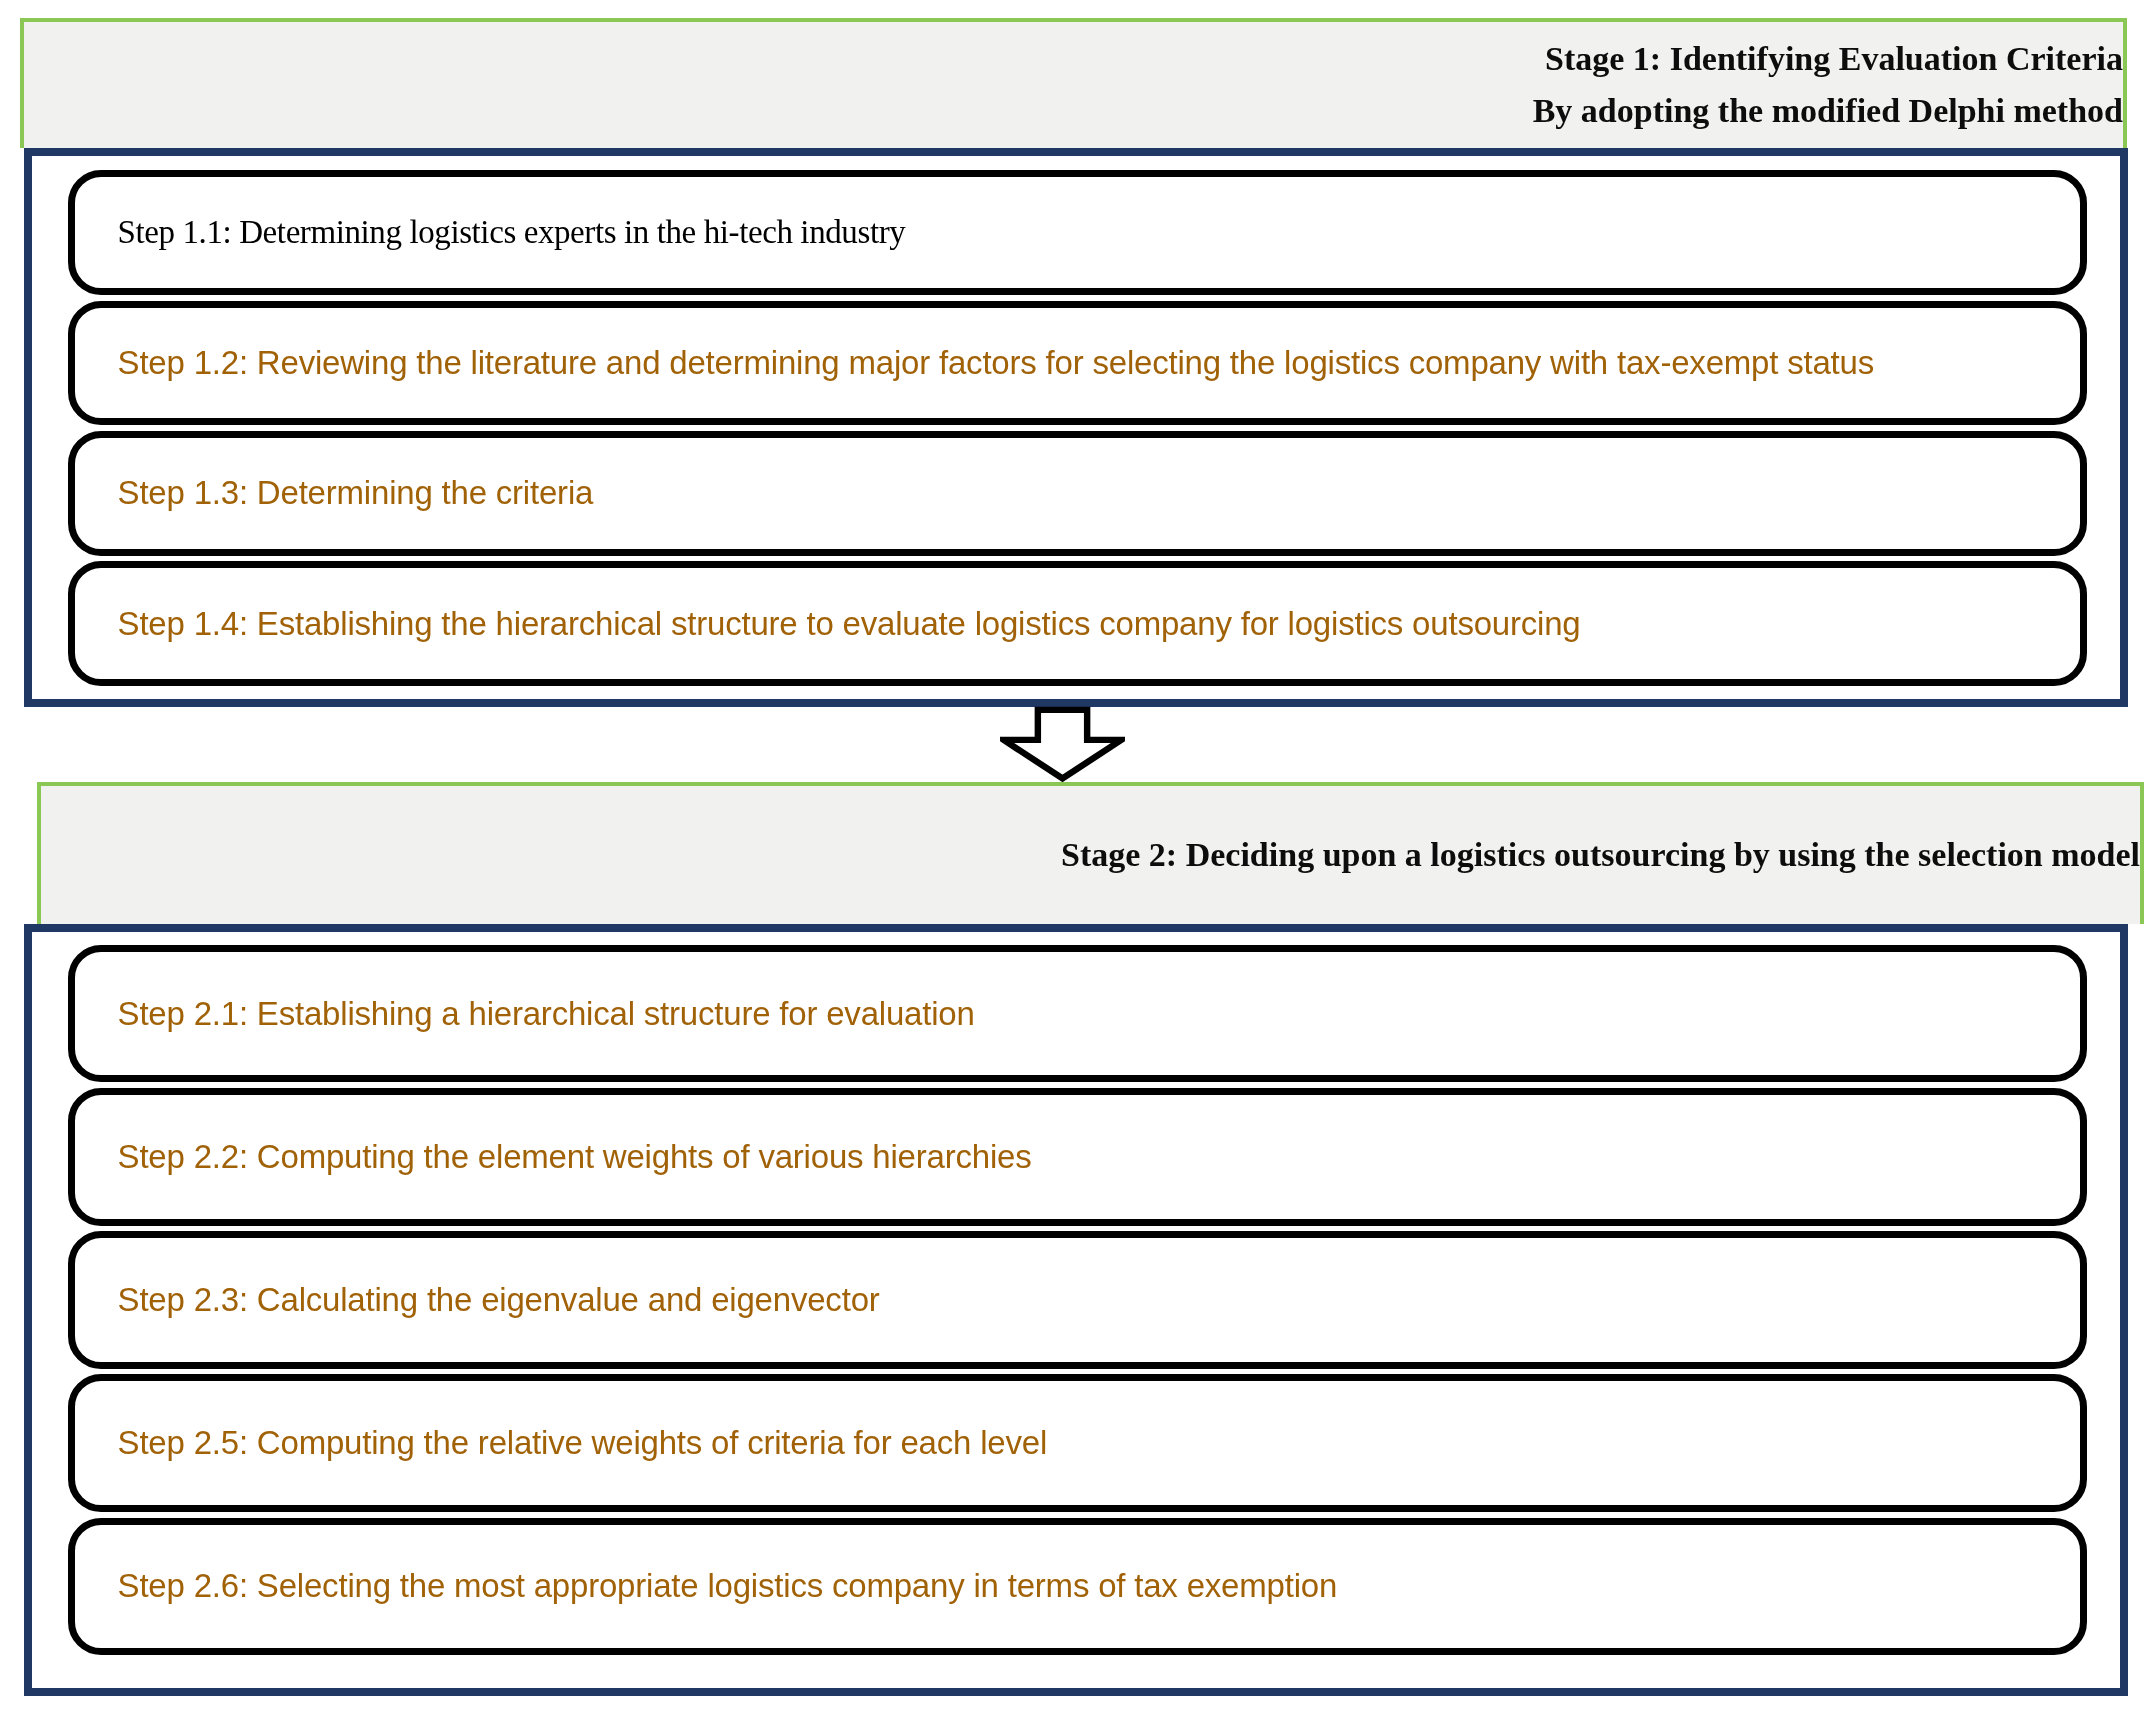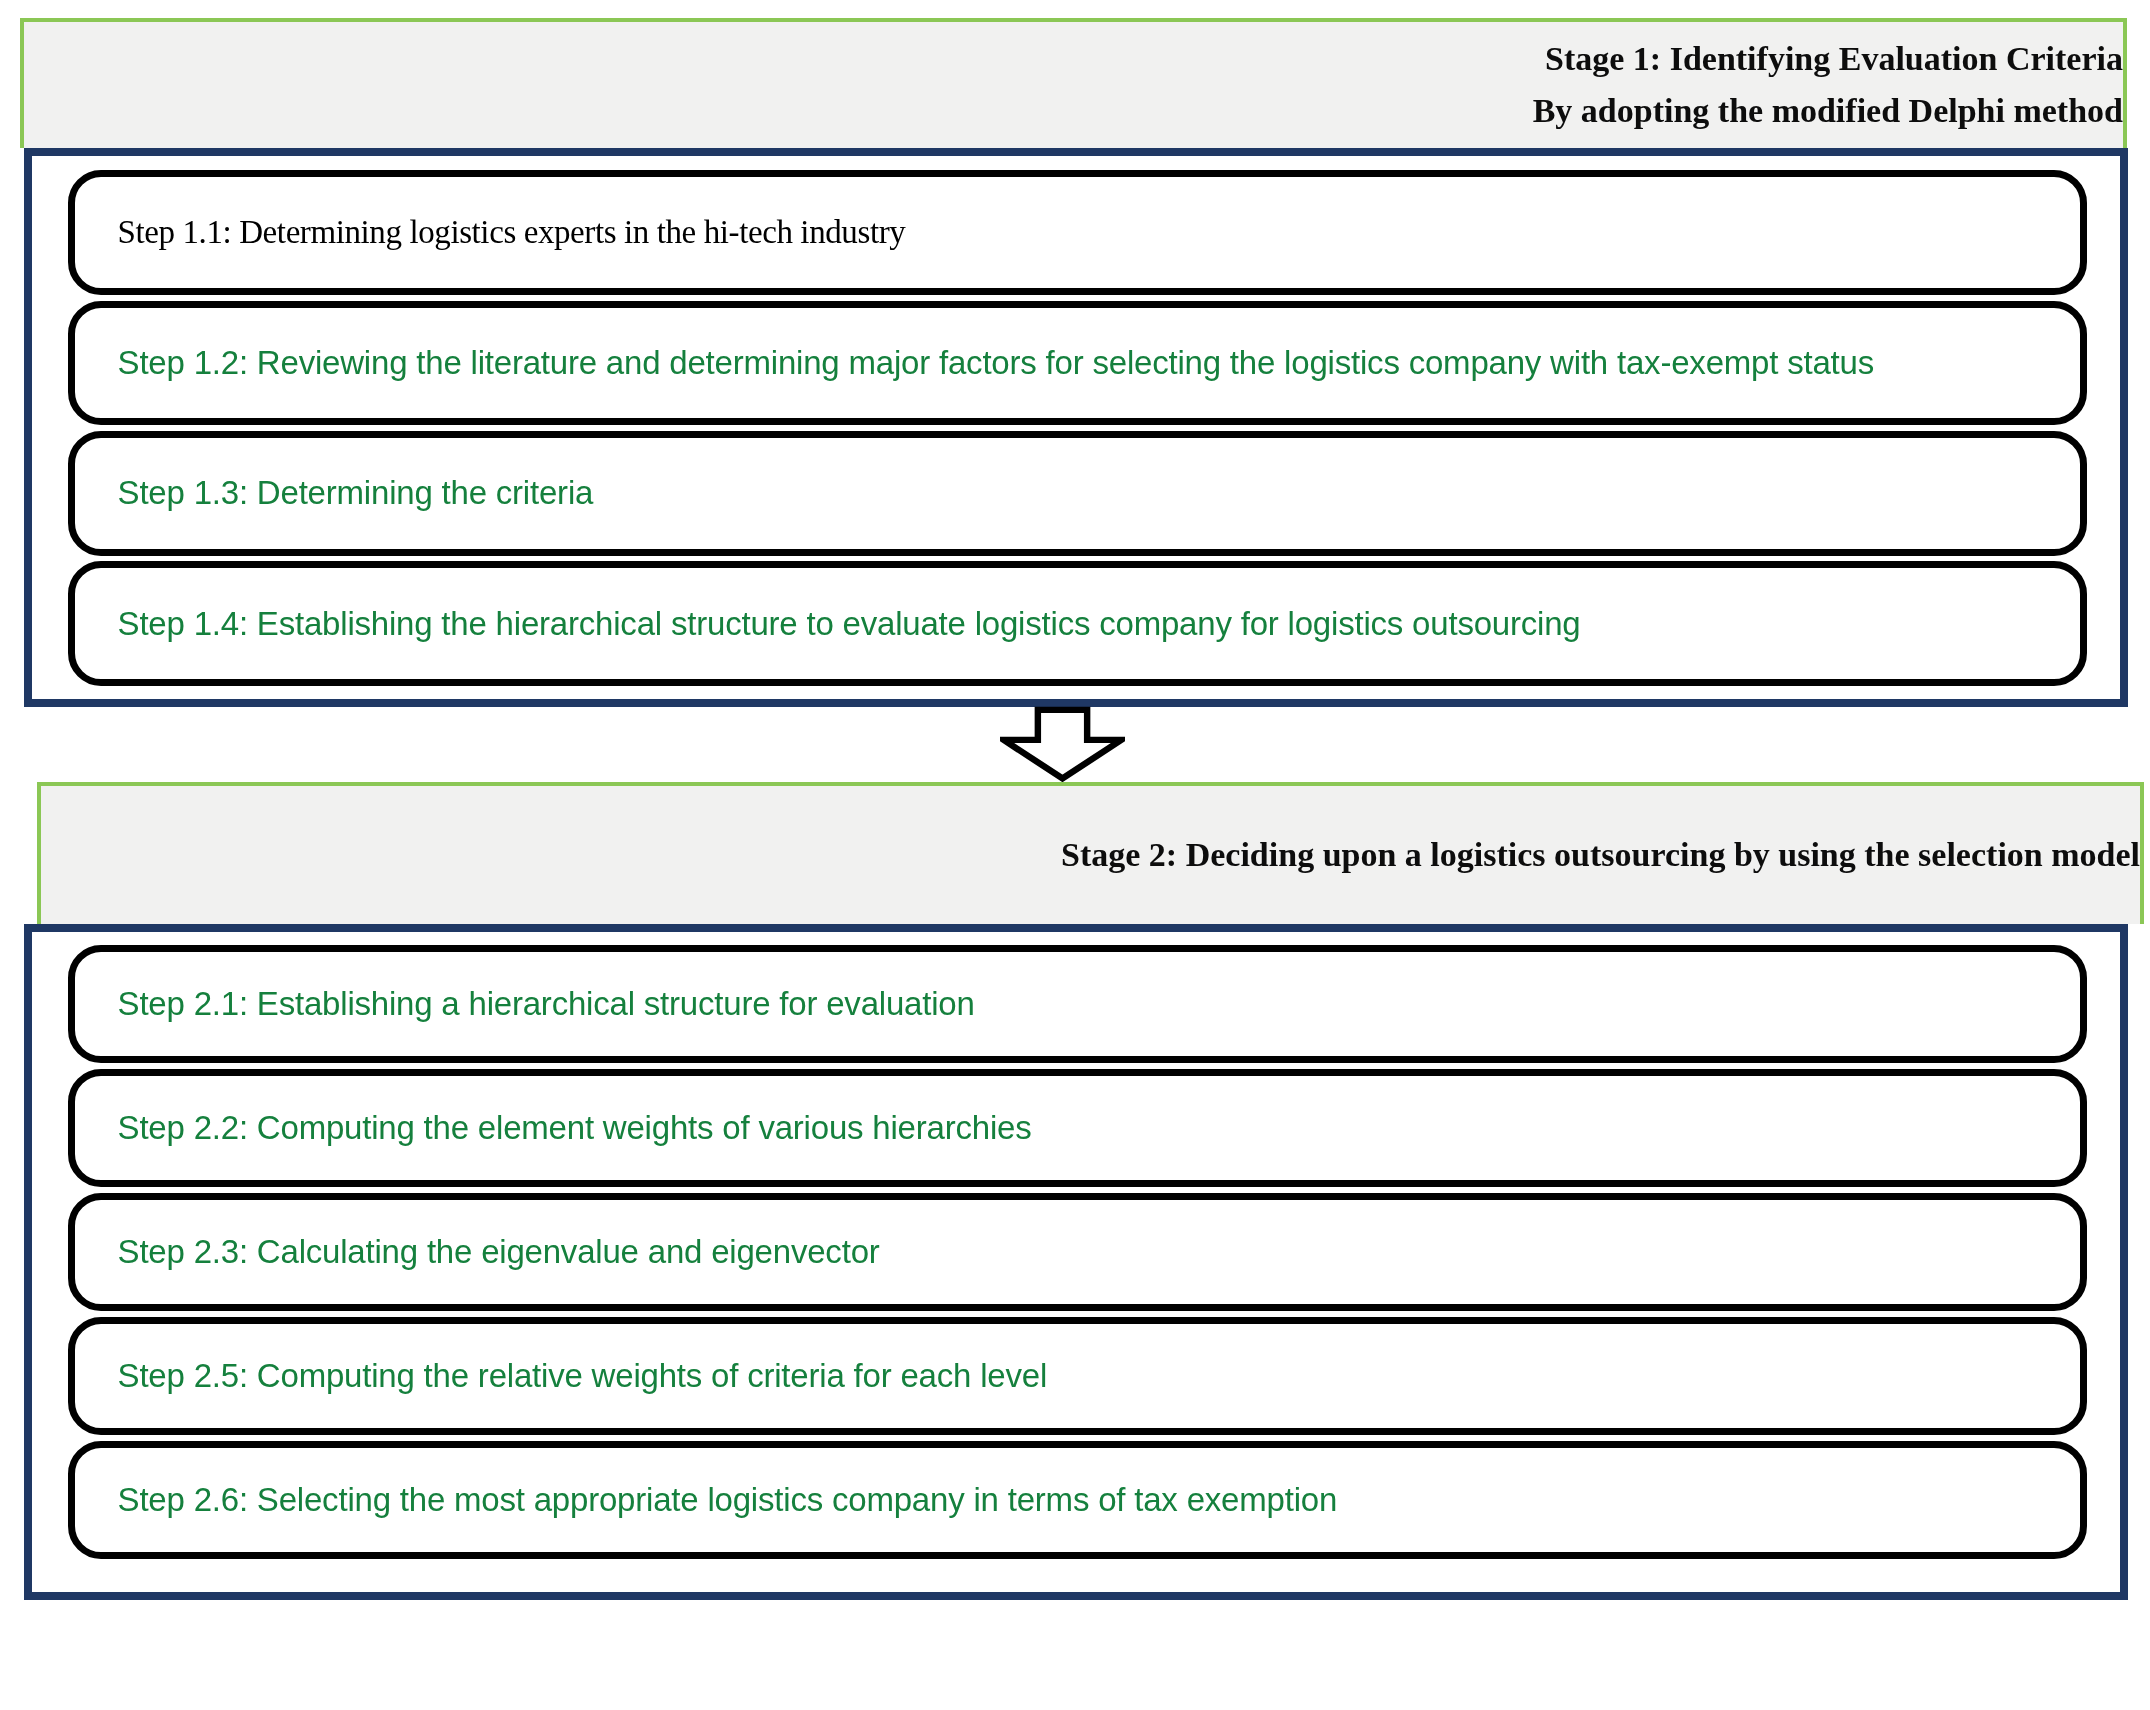--- a/index.html
+++ b/index.html
@@ -37,21 +37,21 @@
   .step-box{
     box-sizing:border-box;
     flex:1 1 0;
     border:7.2px solid var(--step-border,#000000);
     border-radius:33px;
     background:#ffffff;
     display:flex;align-items:center;
     padding:0 29px 0 43px;
     font-size:33px;
     letter-spacing:-0.2px;
-    color:#15803d;
+    color:#a16207;
     white-space:nowrap;
   }
   .step-box.serif{
     font-family:Liberation Serif, serif;
     font-size:33px;
     letter-spacing:-0.4px;
     color:#000000;
   }
   .arrow-wrap{
     position:absolute;
@@ -87,21 +87,21 @@
   <div class="arrow-wrap">
     <svg width="125" height="77" viewBox="0 0 175 107" xmlns="http://www.w3.org/2000/svg">
       <polygon points="53,5 122,5 122,47 170,47 87.5,101 5,47 53,47" fill="#ffffff" stroke="#000000" stroke-width="9" stroke-linejoin="miter"></polygon>
     </svg>
   </div>
 
   <div class="stage-header" style="left:20px;top:782px;width:2107px;height:142px;margin-left:17px;">
     <div>Stage 2: Deciding upon a logistics outsourcing by using the selection model</div>
   </div>
 
-  <div class="stage-panel panel-2" style="left:23.6px;top:924px;width:2104px;height:676px;">
+  <div class="stage-panel panel-2" style="left:23.6px;top:924px;width:2104px;height:772px;">
     <div class="step-box">
       <span>Step 2.1: Establishing a hierarchical structure for evaluation</span>
     </div>
     <div class="step-box">
       <span>Step 2.2: Computing the element weights of various hierarchies</span>
     </div>
     <div class="step-box">
       <span>Step 2.3: Calculating the eigenvalue and eigenvector</span>
     </div>
     <div class="step-box">

